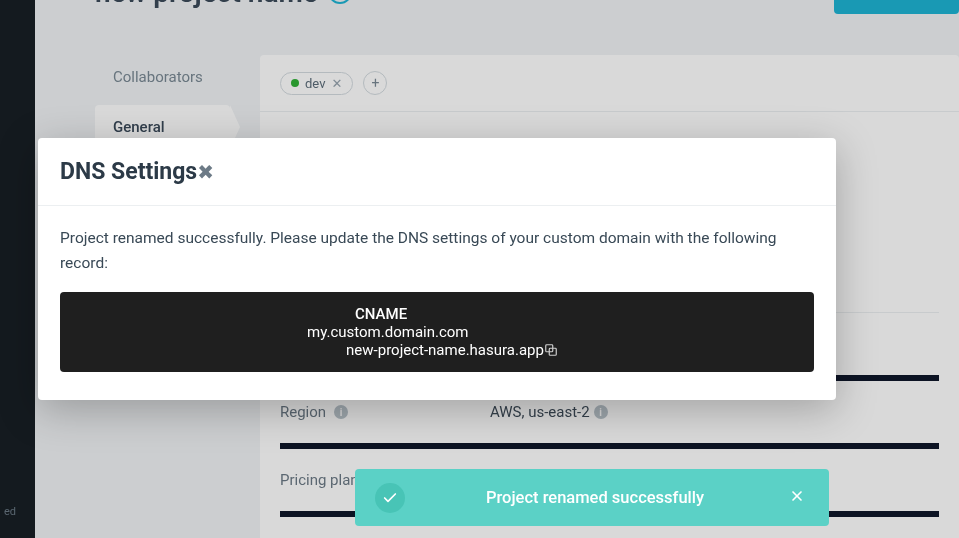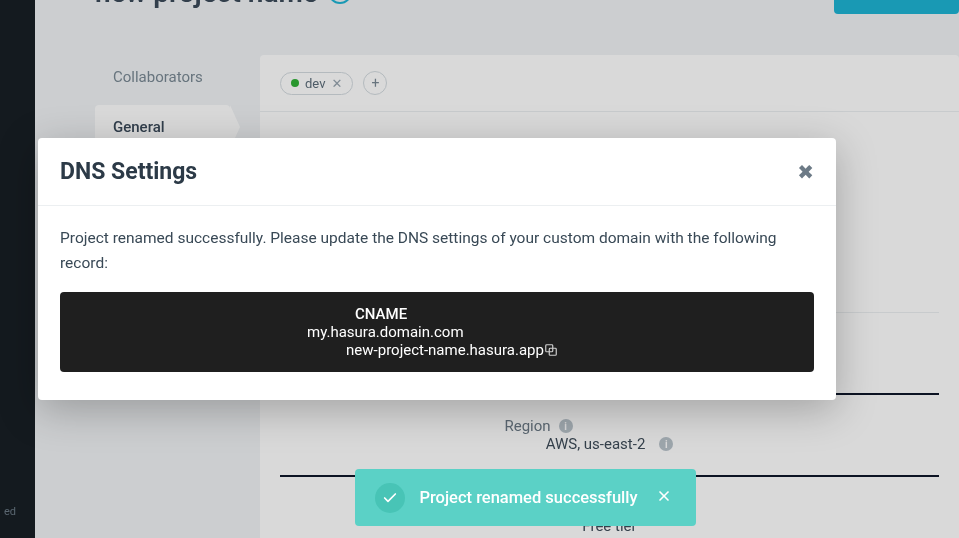--- a/index.html
+++ b/index.html
@@ -18,39 +18,39 @@
     .tab.active { background: #fff; color: #3b4a5a; font-weight: 500; border-radius: 4px; position: relative; }
     .tab.active::after { content: ""; position: absolute; right: -10px; top: 0; width: 0; height: 0; border-top: 22px solid transparent; border-bottom: 22px solid transparent; border-left: 10px solid #fff; }
     
     .main-panel { position: absolute; left: 225px; top: 55px; right: 0; background: #fff; border-radius: 4px; min-height: 500px; }
     .tag-row { padding: 16px 20px; border-bottom: 1px solid #eceff1; display: flex; align-items: center; gap: 10px; }
     .tag-chip { border: 1px solid #d4dbe0; border-radius: 14px; padding: 3px 10px; font-size: 13px; color: #5c6d7a; display: inline-flex; align-items: center; gap: 6px; }
     .tag-chip .dot { width: 8px; height: 8px; background: #31b237; border-radius: 50%; }
     .tag-chip .x { color: #97a4af; }
     .add-chip { width: 24px; height: 24px; border: 1px solid #d4dbe0; border-radius: 50%; display: inline-flex; align-items: center; justify-content: center; color: #7a8994; font-size: 14px; }
     
-    .detail-row { display: flex; align-items: center; padding: 22px 0; margin: 0 20px; border-bottom: 2px solid #0f172a; flex-direction: column; }
+    .detail-row { display: flex; align-items: center; padding: 22px 0; margin: 0 20px; border-bottom: 6px solid #0f172a; }
     .detail-label { width: 210px; color: #6c7a86; font-size: 15px; display: flex; align-items: center; gap: 8px; }
-    .detail-value { color: #3f4d5a; font-size: 15px; display: flex; align-items: center; gap: 14px; }
+    .detail-value { color: #3f4d5a; font-size: 15px; display: flex; align-items: center; gap: 4px; }
     .info-ic { width: 14px; height: 14px; background: #b9c3cb; border-radius: 50%; display: inline-flex; align-items: center; justify-content: center; color: #fff; font-size: 10px; font-weight: bold; }
     .upgrade-btn { margin-left: auto; border: 1.5px solid #1eb4d4; color: #1eb4d4; background: transparent; padding: 10px 18px; font-weight: 700; font-size: 13px; border-radius: 4px; }
     
     .modal { position: absolute; left: 38px; top: 138px; width: 798px; background: #fff; border-radius: 4px; z-index: 100; box-shadow: 0 10px 40px rgba(0,0,0,0.25); }
-    .modal-header { display: flex; justify-content: space-between; align-items: center; padding: 20px 22px; border-bottom: 1px solid #eceff1; }
+    .modal-header { display: flex; justify-content: flex-start; align-items: center; padding: 20px 22px; border-bottom: 1px solid #eceff1; }
     .modal-title { font-size: 23px; font-weight: 700; color: #2c3a47; }
     .modal-close { color: #6c7a86; font-size: 20px; cursor: pointer; background: none; border: none; }
     .modal-body { padding: 20px 22px 28px; }
     .modal-text { color: #394956; font-size: 15.5px; line-height: 1.6; margin-bottom: 16px; }
     .dns-record { background: #1f1f1f; border-radius: 4px; color: #fff; display: flex; align-items: center; padding: 13px 20px; font-size: 15px; flex-direction: column; }
     .dns-type { width: 164px; font-weight: 500; }
     .dns-host { flex: 0 0 auto; width: 260px; }
     .dns-target { flex: 1; display: flex; align-items: center; gap: 0; justify-content: center; padding-left: 30px; }
     .copy-ic { display: inline-flex; }
     
-    .toast { position: absolute; left: 355px; bottom: 12px; width: 341px; height: 57px; background: #5bd1c6; border-radius: 4px; display: flex; align-items: center; padding: 0 20px; z-index: 200; color: #fff; }
+    .toast { position: absolute; left: 355px; bottom: 12px; width: 474px; height: 57px; background: #5bd1c6; border-radius: 4px; display: flex; align-items: center; padding: 0 20px; z-index: 200; color: #fff; }
     .toast-check { width: 30px; height: 30px; background: #48c4b6; border-radius: 50%; display: flex; align-items: center; justify-content: center; margin-right: 0; }
     .toast-msg { flex: 1; text-align: center; font-size: 16.5px; font-weight: 500; }
     .toast-close { color: #fff; cursor: pointer; background: none; border: none; padding: 4px; }
     
     .reserved { position: absolute; left: 4px; bottom: 20px; font-size: 11px; color: #5a6670; }
   </style>
 </head>
 <body>
 
 <div class="app-bg"></div>
@@ -116,21 +116,21 @@
   <div class="modal-header">
     <div class="modal-title">DNS Settings</div>
     <button class="modal-close">
       <span>✖</span>
     </button>
   </div>
   <div class="modal-body">
     <p class="modal-text">Project renamed successfully. Please update the DNS settings of your custom domain with the following record:</p>
     <div class="dns-record">
       <div class="dns-type">CNAME</div>
-      <div class="dns-host">my.hasura.domain.com</div>
+      <div class="dns-host">my.custom.domain.com</div>
       <div class="dns-target">
         <span>new-project-name.hasura.app</span>
         <span class="copy-ic">
           <svg width="14" height="14" viewBox="0 0 24 24" fill="none" stroke="#cfcfcf" stroke-width="2">
               <rect x="9" y="9" width="12" height="12" rx="1.5"></rect>
               <rect x="3" y="3" width="12" height="12" rx="1.5"></rect>
             </svg>
         </span>
       </div>
     </div>

